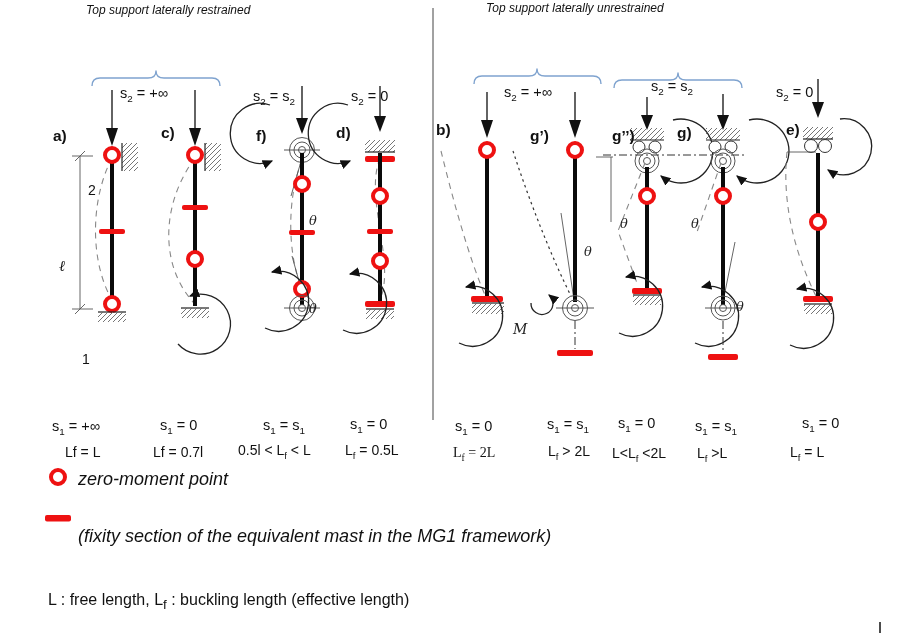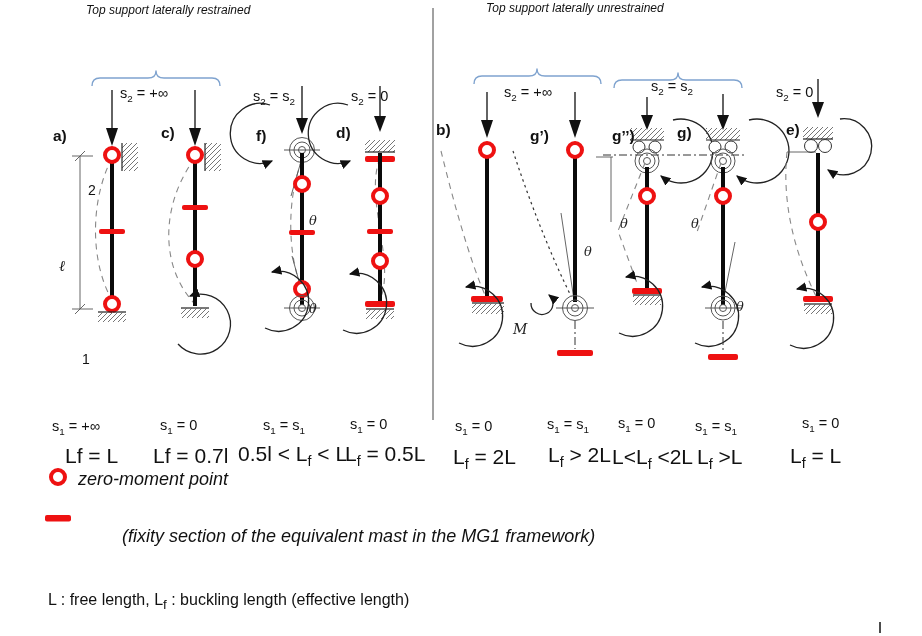--- a/index.html
+++ b/index.html
@@ -6,21 +6,21 @@
     --red:#ee1111; --brace:#7fa3cf; --ink:#111111; --watermark:#8f8f8f;
   }
   html,body{margin:0;padding:0;background:#fff;}
   .page{position:relative;width:922px;height:636px;background:#ffffff;overflow:hidden;
         font-family:"Liberation Sans",sans-serif;color:var(--ink);}
   svg.fig{position:absolute;left:0;top:0;width:922px;height:636px;}
   #labels{position:absolute;left:0;top:8px;width:922px;height:563px;margin-top:34px;}
   .lbl{position:absolute;white-space:nowrap;line-height:1.05;}
   .lbl sub{font-size:68%;}
   .s{font-size:14.5px;}
-  .lf{font-size:21px;}
+  .lf{font-size:14px;}
   .letter{font-size:15.5px;font-weight:bold;}
   .theta{font-family:"DejaVu Serif",serif;font-style:italic;font-size:13px;color:#222;}
   .m{font-family:"DejaVu Serif",serif;font-style:italic;font-size:14px;color:#222;}
   .num{font-size:14px;}
   .ell{font-family:"DejaVu Serif",serif;font-style:italic;font-size:15px;}
   .title{position:absolute;font-style:italic;font-size:12px;white-space:nowrap;}
   .legend-text{position:absolute;font-style:italic;font-size:18px;white-space:nowrap;}
   .notes-text{position:absolute;font-size:16px;white-space:nowrap;}
   .watermark{position:absolute;font-style:italic;font-size:21px;color:var(--watermark);white-space:nowrap;}
   
@@ -283,25 +283,25 @@
       <span class="lbl s" style="left: 350px; top: 375px;">s<sub>1</sub> = 0</span>
       <span class="lbl s" style="left: 455px; top: 377px;">s<sub>1</sub> = 0</span>
       <span class="lbl s" style="left: 547px; top: 375px;">s<sub>1</sub> = s<sub>1</sub></span>
       <span class="lbl s" style="left: 618px; top: 374px;">s<sub>1</sub> = 0</span>
       <span class="lbl s" style="left: 695px; top: 377px;">s<sub>1</sub> = s<sub>1</sub></span>
       <span class="lbl s" style="left: 802px; top: 374px;">s<sub>1</sub> = 0</span>
       <span class="lbl lf" style="left: 65px; top: 403px;">Lf = L</span>
       <span class="lbl lf" style="left: 153px; top: 403px;">Lf = 0.7l</span>
       <span class="lbl lf" style="left: 238px; top: 401px;">0.5l &lt; L<sub>f</sub> &lt; L</span>
       <span class="lbl lf" style="left: 345px; top: 401px; text-align: center;">L<sub>f</sub> = 0.5L</span>
-      <span class="lbl lf" style="left: 453px; top: 404px;">L<sub>f</sub> = 2L</span>
+      <span class="lbl lf" style="left: 453px; top: 404px; font-family: Liberation Serif, serif;">L<sub>f</sub> = 2L</span>
       <span class="lbl lf" style="left: 548px; top: 402px;">L<sub>f</sub> &gt; 2L</span>
       <span class="lbl lf" style="left: 612px; top: 404px;">L&lt;L<sub>f</sub> &lt;2L</span>
       <span class="lbl lf" style="left: 697px; top: 404px;">L<sub>f</sub> &gt;L</span>
       <span class="lbl lf" style="left: 790px; top: 403px;">L<sub>f</sub> = L</span>
     </div>
 
   <div class="legend-text" style="left:78px;top:469px;">zero-moment point</div>
-  <div class="legend-text" style="left:78px;top:526px;margin-left:44px;">(fixity section of the equivalent mast in the MG1 framework)</div>
+  <div class="legend-text" style="left:78px;top:526px;">(fixity section of the equivalent mast in the MG1 framework)</div>
 
   <div class="notes-text" style="left:48px;top:591px;">L : free length, L<sub>f</sub> : buckling length (effective length)</div>
 
 </div>
 
 </body></html>

